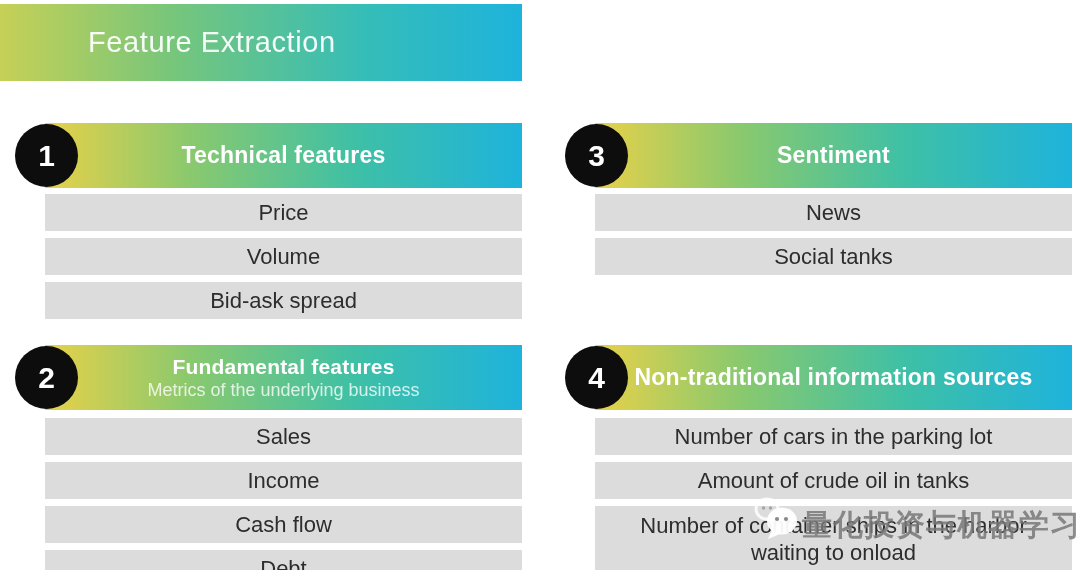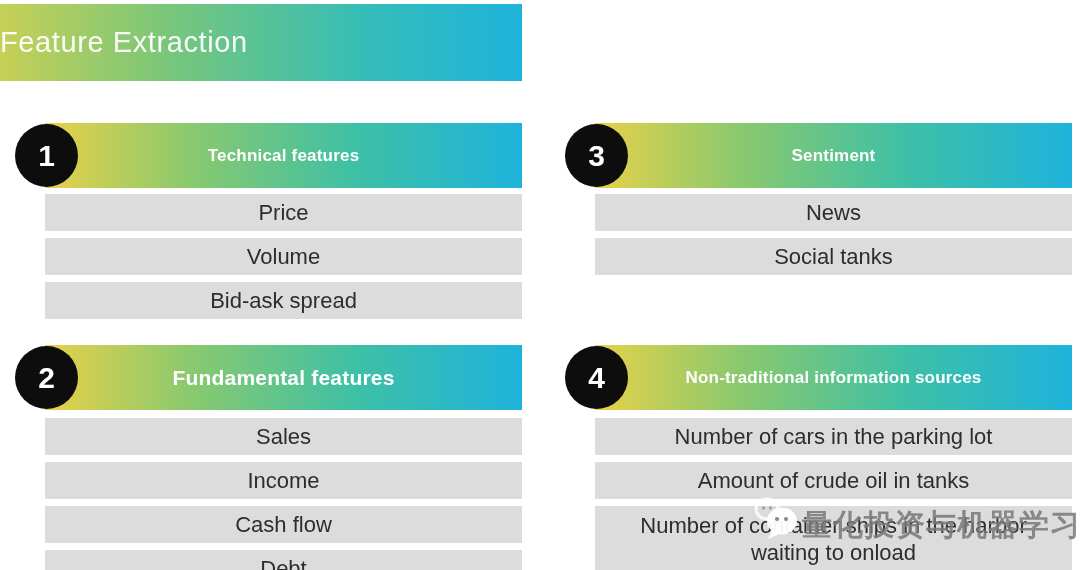--- a/index.html
+++ b/index.html
@@ -15,20 +15,21 @@
   
   .title-banner {
     position: absolute;
     left: 0; top: 4px;
     width: 522px; height: 77px;
     background: linear-gradient(90deg, #c6d056 0%, #77c67b 33%, #35bdb8 70%, #1eb3dc 100%);
     display: flex;
     align-items: center;
   }
   .title-banner .title-text {
+    padding-left: 88px;
     font-size: 29px;
     font-weight: 400;
     letter-spacing: 0.6px;
     color: rgba(255,255,255,0.93);
   }
 
   
   .section { position: absolute; width: 507px; }
   .sec-1 { left: 15px;  top: 123px; height: 180px; }
   .sec-2 { left: 15px;  top: 345px; height: 220px; }
@@ -51,21 +52,21 @@
     position: absolute;
     left: 30px; right: 0; top: 0;
     height: 65px;
     background: linear-gradient(90deg, #e8d149 0%, #8bc96d 30%, #3ec0a6 65%, #1eb3dc 100%);
     display: flex; flex-direction: column;
     align-items: center; justify-content: center;
     color: #ffffff;
     z-index: 1;
   }
   .sec-banner .sec-title {
-    font-size: 17px;
+    font-size: 23px;
     font-weight: bold;
     letter-spacing: 0.2px;
   }
   .sec-banner .sec-title.two-line { font-size: 21px; text-align: right; }
   .sec-banner .sec-subtitle {
     font-size: 18px;
     font-weight: 400;
     color: rgba(255,255,255,0.78);
     margin-top: 1px;
   }
@@ -135,20 +136,21 @@
     <div class="items items-top">
       <div class="item">News</div>
       <div class="item">Social tanks</div>
     </div>
   </div>
 
   <div class="section sec-2">
     <div class="num-circle">2</div>
     <div class="sec-banner">
       <div class="sec-title two-line">Fundamental features</div>
+      <div class="sec-subtitle">Metrics of the underlying business</div>
     </div>
     <div class="items items-bottom">
       <div class="item">Sales</div>
       <div class="item">Income</div>
       <div class="item">Cash flow</div>
       <div class="item">Debt</div>
     </div>
   </div>
 
   <div class="section sec-4">

